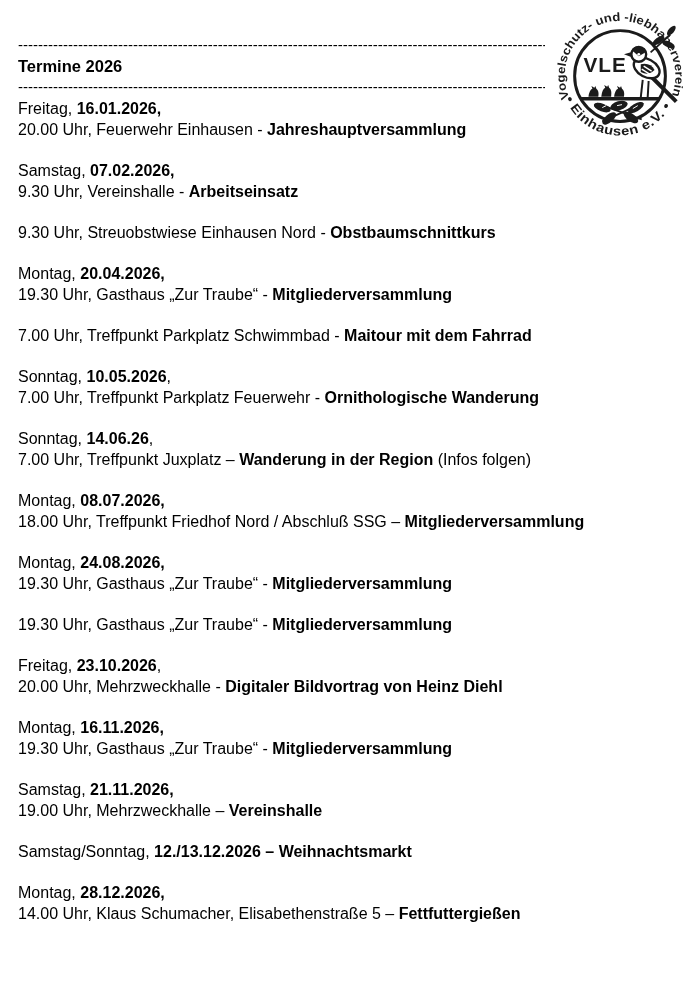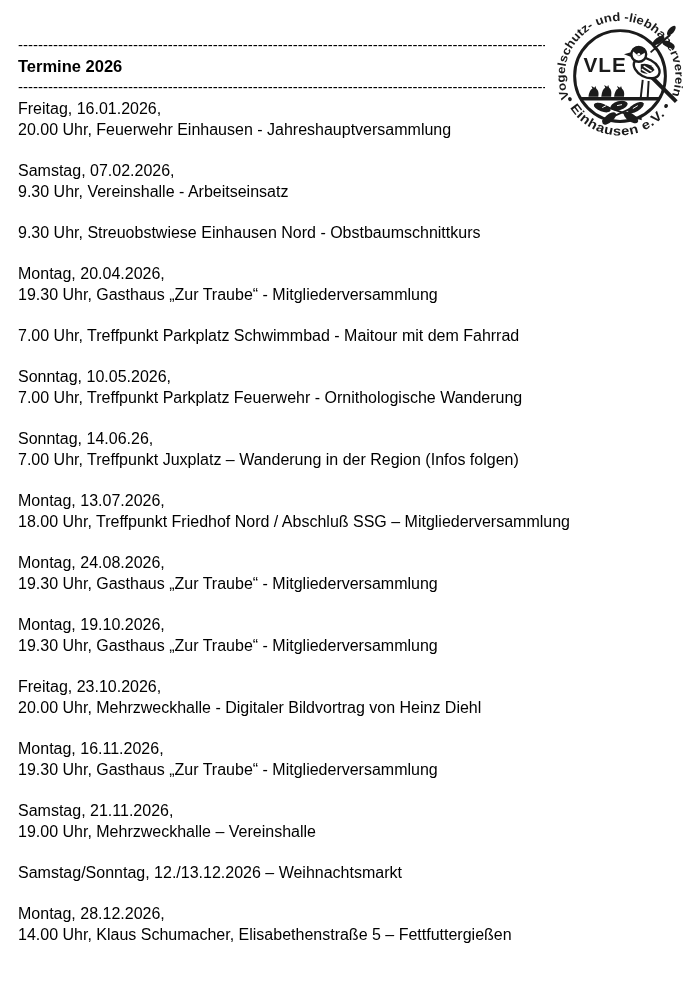--- a/index.html
+++ b/index.html
@@ -25,21 +25,21 @@
   .title-row {
     width: 527px;
     text-align: left;
     font-weight: bold;
     line-height: 24px;
     font-size: 16.5px;
   }
 
   .events { margin-top: 2px; }
   .event { margin: 0 0 20px 0; line-height: 21px; }
-  .event .bold, .b { font-weight: normal; margin-top: 12px; }
+  .event .bold, .b { font-weight: bold; margin-top: 12px; }
 
   .logo-wrap {
     position: absolute;
     left: 548px; top: 3px;
     width: 148px; height: 148px;
   }
   .logo-wrap svg { display: block; }
   .arc-text { font-family: "Liberation Sans", sans-serif; font-weight: bold; font-size: 12px; fill: #1b1b1b; }
   .arc-bottom { font-size: 13px; letter-spacing: 0.5px; }
   .vle-text { font-family: "Liberation Sans", sans-serif; font-weight: bold; font-size: 21px; fill: #1b1b1b; letter-spacing: 1px; }
@@ -82,31 +82,30 @@
         <div class="event-line"><span>Sonntag, </span><span class="b">10.05.2026</span><span>,</span></div>
         <div class="event-line"><span>7.00 Uhr, Treffpunkt Parkplatz Feuerwehr - </span><span class="b">Ornithologische Wanderung</span></div>
       </div>
 
       <div class="event">
         <div class="event-line"><span>Sonntag, </span><span class="b">14.06.26</span><span>,</span></div>
         <div class="event-line"><span>7.00 Uhr, Treffpunkt Juxplatz – </span><span class="b">Wanderung in der Region</span><span> (Infos folgen)</span></div>
       </div>
 
       <div class="event">
-        <div class="event-line"><span>Montag, </span><span class="b">13.07.2026,</span></div>
+        <div class="event-line"><span>Montag, </span><span class="b">08.07.2026,</span></div>
         <div class="event-line"><span>18.00 Uhr, Treffpunkt Friedhof Nord / Abschluß SSG – </span><span class="b">Mitgliederversammlung</span></div>
       </div>
 
       <div class="event">
         <div class="event-line"><span>Montag, </span><span class="b">24.08.2026,</span></div>
         <div class="event-line"><span>19.30 Uhr, Gasthaus „Zur Traube“ - </span><span class="b">Mitgliederversammlung</span></div>
       </div>
 
       <div class="event">
-        <div class="event-line"><span>Montag, </span><span class="b">19.10.2026,</span></div>
         <div class="event-line"><span>19.30 Uhr, Gasthaus „Zur Traube“ - </span><span class="b">Mitgliederversammlung</span></div>
       </div>
 
       <div class="event">
         <div class="event-line"><span>Freitag, </span><span class="b">23.10.2026</span><span>,</span></div>
         <div class="event-line"><span>20.00 Uhr, Mehrzweckhalle - </span><span class="b">Digitaler Bildvortrag von Heinz Diehl</span></div>
       </div>
 
       <div class="event">
         <div class="event-line"><span>Montag, </span><span class="b">16.11.2026,</span></div>

